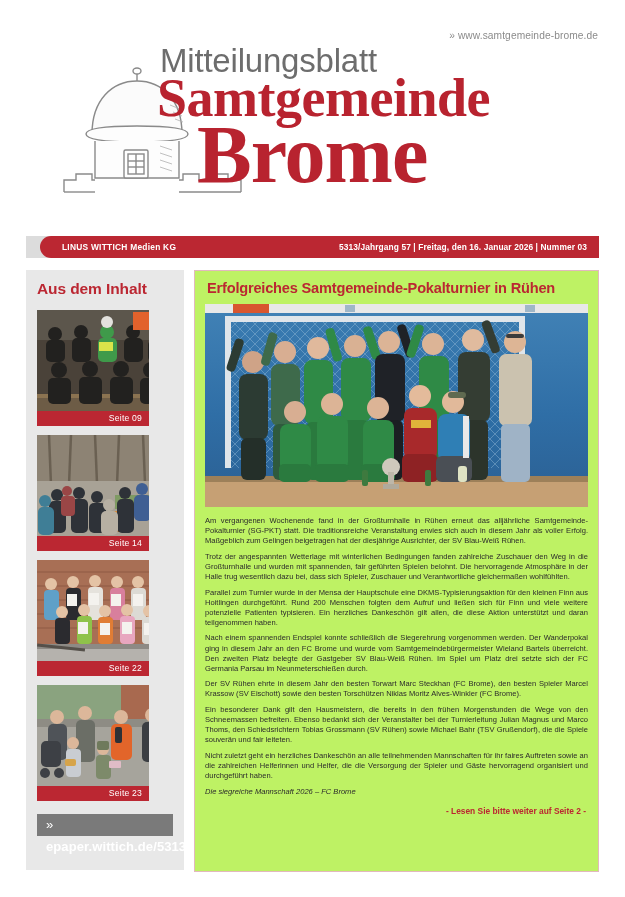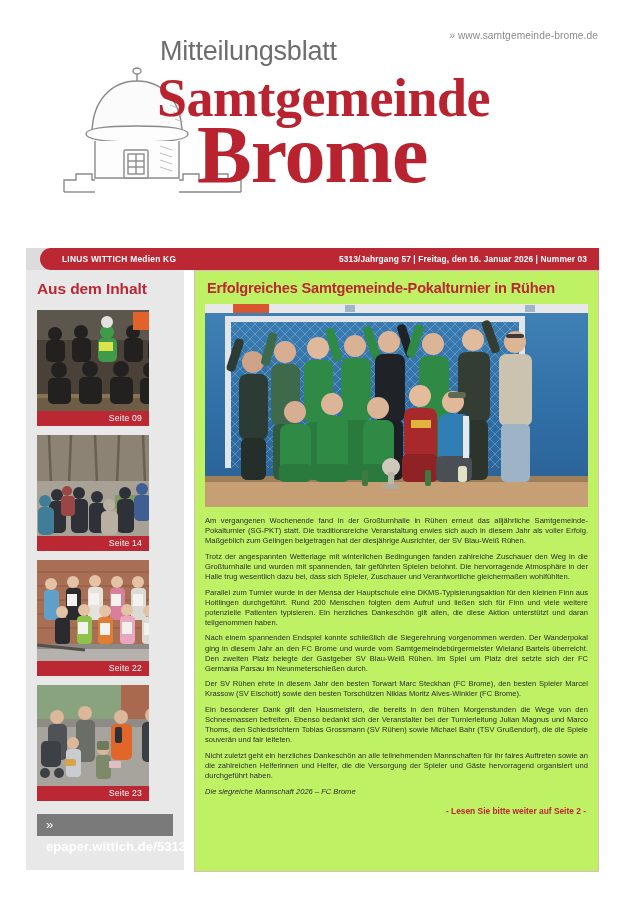--- a/index.html
+++ b/index.html
@@ -43,22 +43,22 @@
     position: absolute;
     left: 62px;
     top: 62px;
     width: 182px;
     height: 132px;
   }
 
   .mitteilungsblatt {
     position: absolute;
     left: 160px;
-    top: 36px;
-    font-size: 27px;
+    top: 42px;
+    font-size: 33px;
     color: #6d6d6d;
     font-weight: 400;
     letter-spacing: -0.2px;
     font-family: "Liberation Sans", sans-serif;
   }
 
   .samtgemeinde {
     position: absolute;
     left: 157px;
     top: 71px;
@@ -91,21 +91,21 @@
     font-size: 14.8px;
     color: #6f6f6f;
     font-weight: 400;
     letter-spacing: 0.15px;
   }
   .villages .sep { color: #a8a8a8; padding: 0 1px; }
 
   
   .banner-wrap {
     position: absolute;
-    top: 248px;
+    top: 236px;
     left: 0;
     width: 625px;
     height: 22px;
     text-align: center;
   }
   .banner-tab {
     position: absolute;
     left: 26px;
     top: 0;
     width: 26px;

